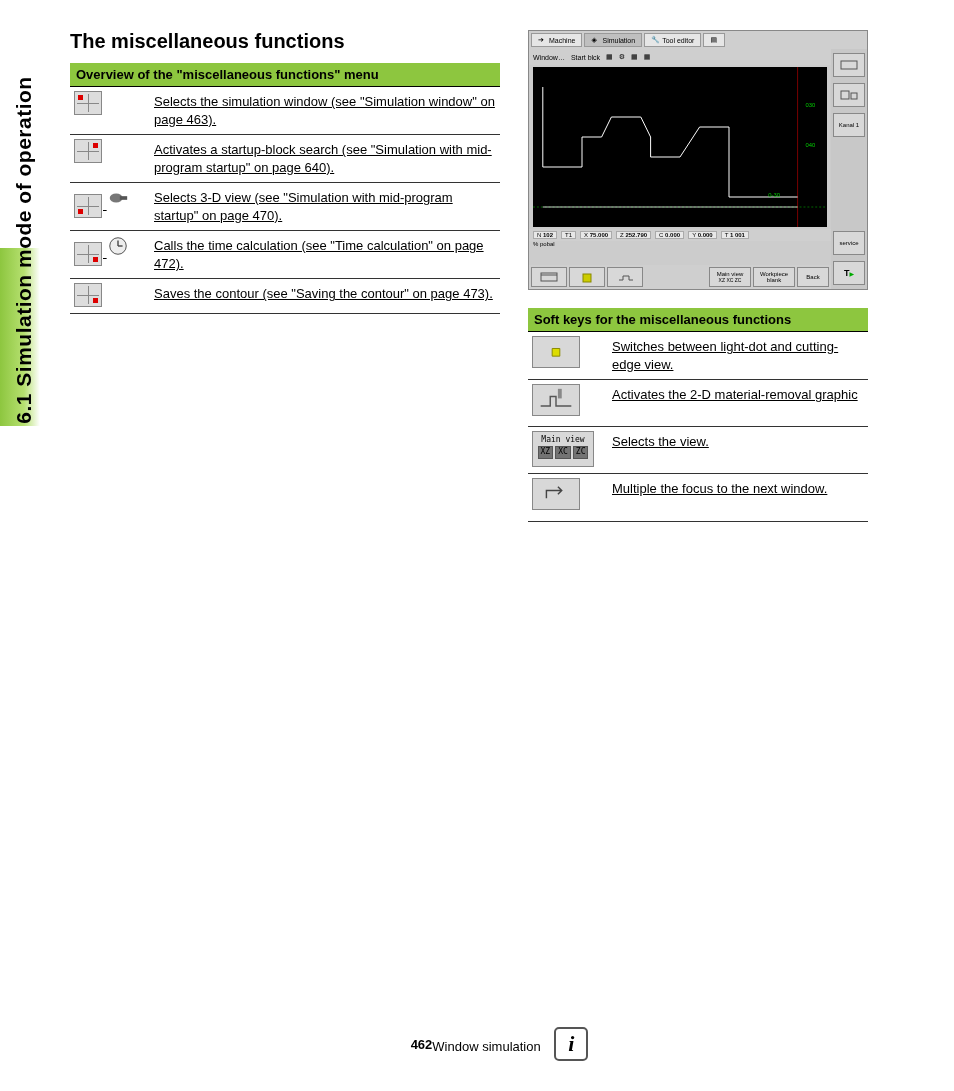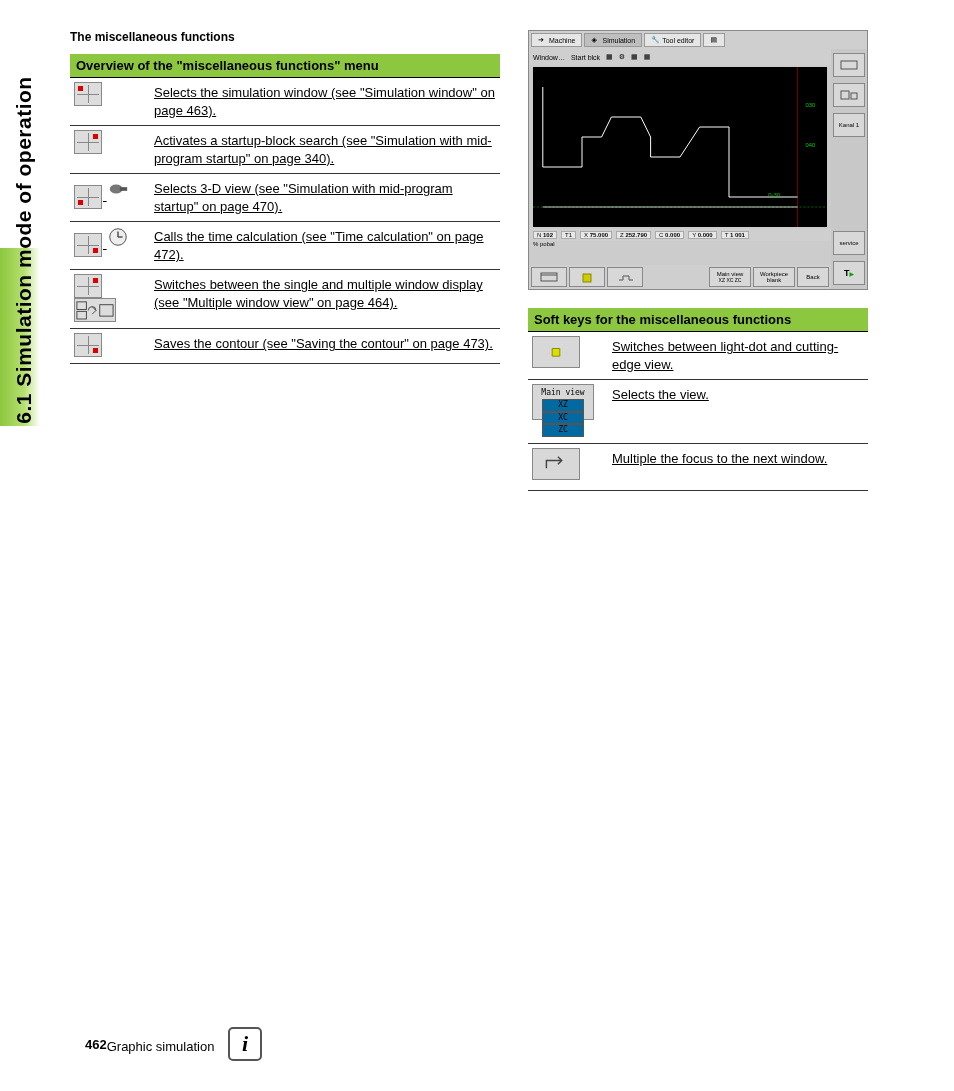--- a/index.html
+++ b/index.html
@@ -38,21 +38,21 @@
     height: 178px;
     background: linear-gradient(to right, #8dc63f 0%, #b6e070 60%, #fff 100%);
     z-index: -1;
   }
   .main {
     display: flex;
     gap: 28px;
   }
   .col-left { width: 430px; }
   .col-right { width: 340px; }
-  h2 { font-size: 12px; font-weight: bold; margin-bottom: 10px; }
+  h2 { font-size: 20px; font-weight: bold; margin-bottom: 10px; }
   p { margin-bottom: 12px; line-height: 1.35; }
   .tbl { width: 100%; border-collapse: collapse; margin-bottom: 18px; }
   .tbl-header {
     background: #8dc63f;
     font-weight: bold;
     padding: 4px 6px;
     font-size: 13px;
     border-bottom: 1px solid #000;
   }
   .tbl-row td {
@@ -203,32 +203,32 @@
     height: 36px;
     background: #d8d8d8;
     border: 1px solid #888;
     font-size: 8px;
     text-align: center;
     padding-top: 3px;
     font-family: monospace;
   }
   .main-view-box .subs span {
     border: 1px solid #555;
-    padding: 0 15px;
+    padding: 0 2px;
     margin: 0 1px;
     display: inline-block;
-    background: #0369a1;
+    background: #737373;
   }
   .footer {
     position: absolute;
     bottom: 30px;
     left: 85px;
     right: 40px;
     display: flex;
-    justify-content: flex-start;
+    justify-content: center;
     align-items: center;
     font-size: 13px;
   }
   .footer-left { font-weight: bold; }
   .info-icon {
     display: inline-flex;
     width: 34px;
     height: 34px;
     border: 2px solid #555;
     border-radius: 5px;
@@ -259,21 +259,21 @@
       <tbody>
           <tr>
             <td colspan="2" class="tbl-header">Overview of the "miscellaneous functions" menu</td>
           </tr>
       <tr class="tbl-row">
         <td class="icon-cell"><span class="icon-box icon-grid r1"><span class="dot-red"></span></span></td>
         <td>Selects the simulation window (see "Simulation window" on page 463).</td>
       </tr>
       <tr class="tbl-row">
         <td class="icon-cell"><span class="icon-box icon-grid r2"><span class="dot-red"></span></span></td>
-        <td>Activates a startup-block search (see "Simulation with mid-program startup" on page 340).</td>
+        <td>Activates a startup-block search (see "Simulation with mid-program startup" on page 640).</td>
       </tr>
       <tr class="tbl-row">
         <td class="icon-cell">
           <span class="icon-box icon-grid r3"><span class="dot-red"></span></span>
           <span class="tool3d-ico"><svg viewBox="0 0 24 24">
                   <ellipse cx="10" cy="12" rx="7" ry="5" fill="#777"></ellipse>
                   <rect x="14" y="10" width="8" height="4" fill="#555"></rect>
                 </svg></span>
         </td>
         <td>Selects 3-D view (see "Simulation with mid-program startup" on page 470).</td>
@@ -281,32 +281,20 @@
       <tr class="tbl-row">
         <td class="icon-cell">
           <span class="icon-box icon-grid r4"><span class="dot-red"></span></span>
           <span class="clock-ico"><svg viewBox="0 0 24 24">
                   <circle cx="12" cy="12" r="9" fill="#eee" stroke="#444"></circle>
                   <line x1="12" y1="12" x2="12" y2="6" stroke="#444" stroke-width="1.5"></line>
                   <line x1="12" y1="12" x2="17" y2="12" stroke="#444" stroke-width="1.5"></line>
                 </svg></span>
         </td>
         <td>Calls the time calculation (see "Time calculation" on page 472).</td>
-      </tr>
-      <tr class="tbl-row">
-        <td class="icon-cell">
-          <span class="icon-box icon-grid r2"><span class="dot-red"></span></span>
-          <span class="icon-box-wide"><svg viewBox="0 0 42 24">
-                  <rect x="2" y="3" width="10" height="8" fill="none" stroke="#444"></rect>
-                  <rect x="2" y="13" width="10" height="8" fill="none" stroke="#444"></rect>
-                  <path d="M14 12 a4 4 0 1 1 8 0 M18 8 L22 12 M18 16 L22 12" fill="none" stroke="#444"></path>
-                  <rect x="26" y="6" width="14" height="12" fill="none" stroke="#444"></rect>
-                </svg></span>
-        </td>
-        <td>Switches between the single and multiple window display (see "Multiple window view" on page 464).</td>
       </tr>
       <tr class="tbl-row">
         <td class="icon-cell"><span class="icon-box icon-grid r4"><span class="dot-red"></span></span></td>
         <td>Saves the contour (see "Saving the contour" on page 473).</td>
       </tr>
     </tbody>
       </table>
   </div>
 
   <div class="col-right">
@@ -409,20 +397,27 @@
           <tr>
             <td colspan="2" class="tbl-header">Soft keys for the miscellaneous functions</td>
           </tr>
       <tr class="tbl-row">
         <td class="icon-cell"><span class="softkey-icon"><svg viewBox="0 0 48 32">
                   <polygon points="20,12 28,12 28,20 20,20" fill="#dd0" stroke="#880"></polygon>
                 </svg></span></td>
         <td>Switches between light-dot and cutting-edge view.</td>
       </tr>
       <tr class="tbl-row">
+        <td class="icon-cell"><span class="softkey-icon"><svg viewBox="0 0 48 32">
+                  <path d="M8 22 L18 22 L18 12 L24 12 L24 22 L40 22" fill="none" stroke="#555" stroke-width="1.5"></path>
+                  <rect x="26" y="4" width="4" height="10" fill="#888"></rect>
+                </svg></span></td>
+        <td>Activates the 2-D material-removal graphic</td>
+      </tr>
+      <tr class="tbl-row">
         <td class="icon-cell">
           <span class="main-view-box">
             <div>Main view</div>
             <div class="subs"><span>XZ</span><span>XC</span><span>ZC</span></div>
           </span>
         </td>
         <td>Selects the view.</td>
       </tr>
       <tr class="tbl-row">
         <td class="icon-cell"><span class="softkey-icon"><svg viewBox="0 0 48 32">
@@ -431,16 +426,16 @@
         <td>Multiple the focus to the next window.</td>
       </tr>
     </tbody>
       </table>
   </div>
 </div>
 
 <div class="footer">
   <span class="footer-left">462</span>
   <span>
-    <span>Graphic simulation</span>
+    <span>Window simulation</span>
     <span class="info-icon">i</span>
   </span>
 </div>
 
 </body></html>

